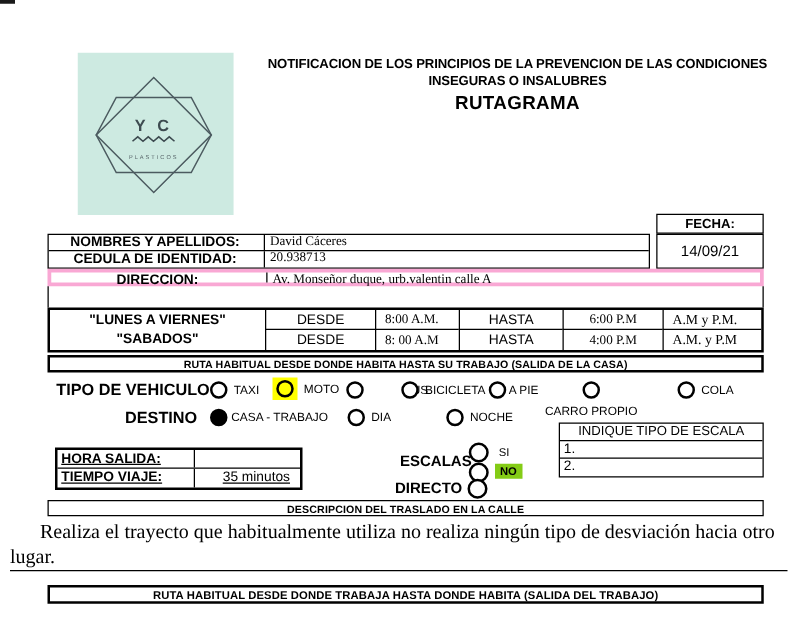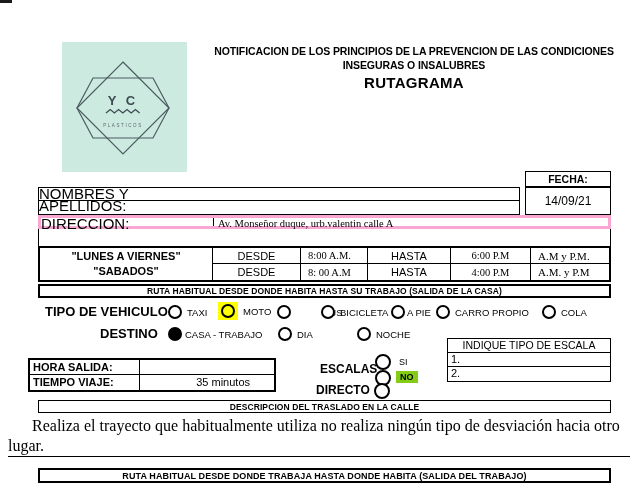--- a/index.html
+++ b/index.html
@@ -21,21 +21,21 @@
   .title-main { font-weight:bold; font-size:15px; line-height:17px; margin-top:2px; letter-spacing:0.3px; }
 
   
   .fecha-label-box { left:525px; top:171px; width:86px; height:16px; border:1px solid #000;
     font-weight:bold; font-size:10.5px; text-align:center; line-height:14px; }
   .fecha-value-box { left:525px; top:187px; width:86px; height:28px; border:1px solid #000;
     font-size:12px; text-align:center; line-height:26px; }
   .rows12 { left:38px; top:187px; width:482px; height:28px; border:1px solid #000; }
   .id-row { display:flex; height:13px; }
   .id-row.first { border-bottom:1px solid #000; }
-  .id-label { width:172px; text-align:left; font-weight:normal; font-size:15px; line-height:12px; padding-right:2px; }
+  .id-label { width:172px; text-align:center; font-weight:bold; font-size:11px; line-height:12px; padding-right:2px; }
   .id-value { flex:1; border-left:1px solid #000; font-family:"Liberation Serif", serif;
     font-size:10.5px; line-height:12px; padding-left:4px; }
   .direccion-row { left:38px; top:215px; width:573px; height:14px; border:3px solid #f9a8d4; display:flex; }
   .empty-box { left:38px; top:229px; width:573px; height:17px;
     border-left:1px solid #000; border-right:1px solid #000; }
 
   
   .schedule { left:38px; top:246px; width:573px; height:36px; border:2px solid #000;
     display:grid; grid-template-columns:172px 88px 67px 83px 80px 1fr; grid-template-rows:1fr 1fr; }
   .sch-cell { border-left:1px solid #000; display:flex; align-items:center; }
@@ -56,25 +56,25 @@
 
   
   .section-label { font-weight:bold; font-size:13px; }
   .opt { display:flex; align-items:center; gap:5px; }
   .radio { width:14px; height:14px; border:2px solid #000; border-radius:50%; background:#fff; flex:0 0 auto; }
   .radio.filled { background:#000; }
   .hlbox { background:#ffff00; padding:2px 3px; }
   .opt-label { font-size:9.5px; white-space:nowrap; }
 
   
-  .hora-box { left:28px; top:358px; width:248px; height:34px; border:2px solid #000; }
+  .hora-box { left:44px; top:358px; width:198px; height:34px; border:2px solid #000;text-decoration:underline; }
   .hora-row { display:flex; height:15px; }
   .hora-row.first { border-bottom:1.5px solid #000; }
   .hora-label { width:110px; border-right:1.5px solid #000; font-weight:bold; font-size:11px; line-height:14px; padding-left:3px; }
-  .hora-value { flex:1; font-size:11px; line-height:14px; text-align:right; padding-right:24px; }
+  .hora-value { flex:1; font-size:11px; line-height:14px; text-align:right; padding-right:8px; }
 
   
   .escalas-label { left:320px; top:362px; font-weight:bold; font-size:12px; }
   .directo-label { left:316px; top:383px; font-weight:bold; font-size:12px; }
   .circle16 { width:16px; height:16px; border:2px solid #000; border-radius:50%; background:#fff; }
   .si-label { left:399px; top:357px; font-size:9px; }
   .no-label { left:396px; top:371px; font-size:9px; font-weight:bold; background:#84cc16; padding:1px 4px; }
 
   
   .escala-box { left:447px; top:338px; width:164px; border:1px solid #000; }
@@ -110,20 +110,25 @@
     <div class="title-line">INSEGURAS O INSALUBRES</div>
     <div class="title-main">RUTAGRAMA</div>
   </div>
 
   <div class="abs fecha-label-box">FECHA:</div>
   <div class="abs fecha-value-box">14/09/21</div>
 
   <div class="abs rows12">
     <div class="id-row first">
       <div class="id-label">NOMBRES Y APELLIDOS:</div>
+      <div class="id-value">David Cáceres</div>
+    </div>
+    <div class="id-row">
+      <div class="id-label">CEDULA DE IDENTIDAD:</div>
+      <div class="id-value">20.938713</div>
     </div>
   </div>
   <div class="abs direccion-row">
     <div class="id-label">DIRECCION:</div>
     <div class="id-value">Av. Monseñor duque, urb.valentin calle A</div>
   </div>
   <div class="abs empty-box"></div>
 
   <div class="abs schedule">
     <div class="sch-cell sch-day">
@@ -161,21 +166,21 @@
     <span class="opt-label">BUS</span>
   </div>
   <div class="abs opt" style="left:321px; top:305px;">
     <span class="radio"></span>
     <span class="opt-label">BICICLETA</span>
   </div>
   <div class="abs opt" style="left:391px; top:305px; gap:2px;">
     <span class="radio"></span>
     <span class="opt-label">A PIE</span>
   </div>
-  <div class="abs opt" style="left:436px; top:305px;">
+  <div class="abs opt" style="left:436px; top:305px;flex-direction:column;">
     <span class="radio"></span>
     <span class="opt-label">CARRO PROPIO</span>
   </div>
   <div class="abs opt" style="left:542px; top:305px;">
     <span class="radio"></span>
     <span class="opt-label">COLA</span>
   </div>
 
   <div class="abs section-label" style="left:100px; top:326px;">DESTINO</div>
   <div class="abs opt" style="left:168px; top:327px; gap:3px;">

